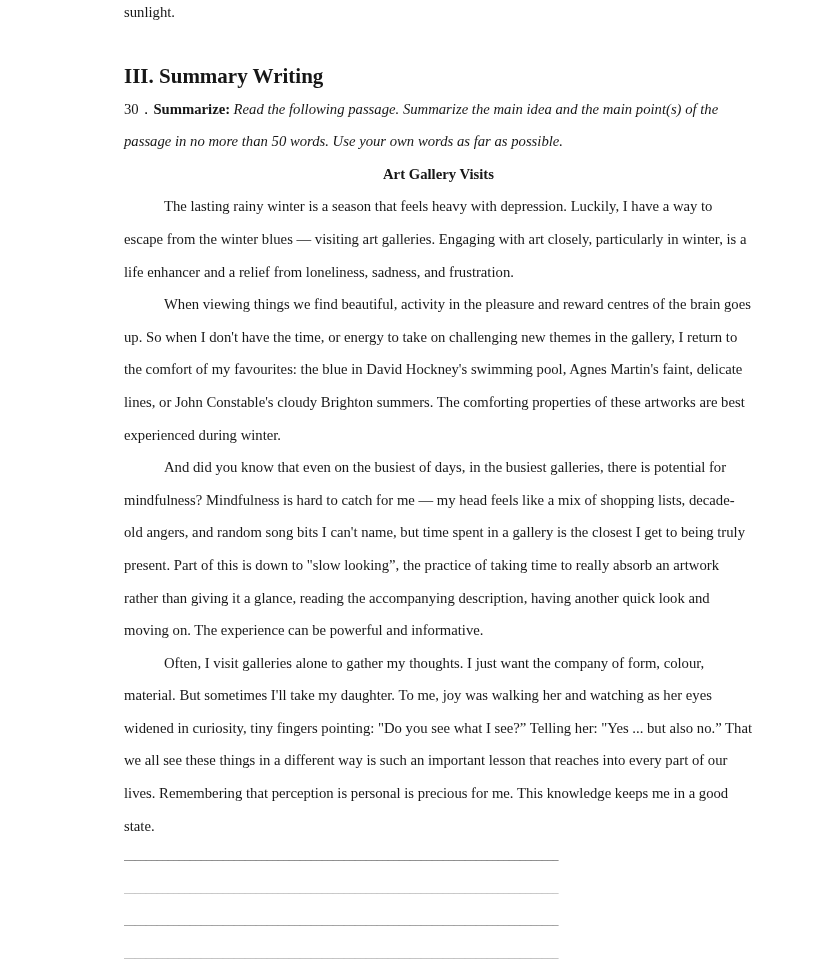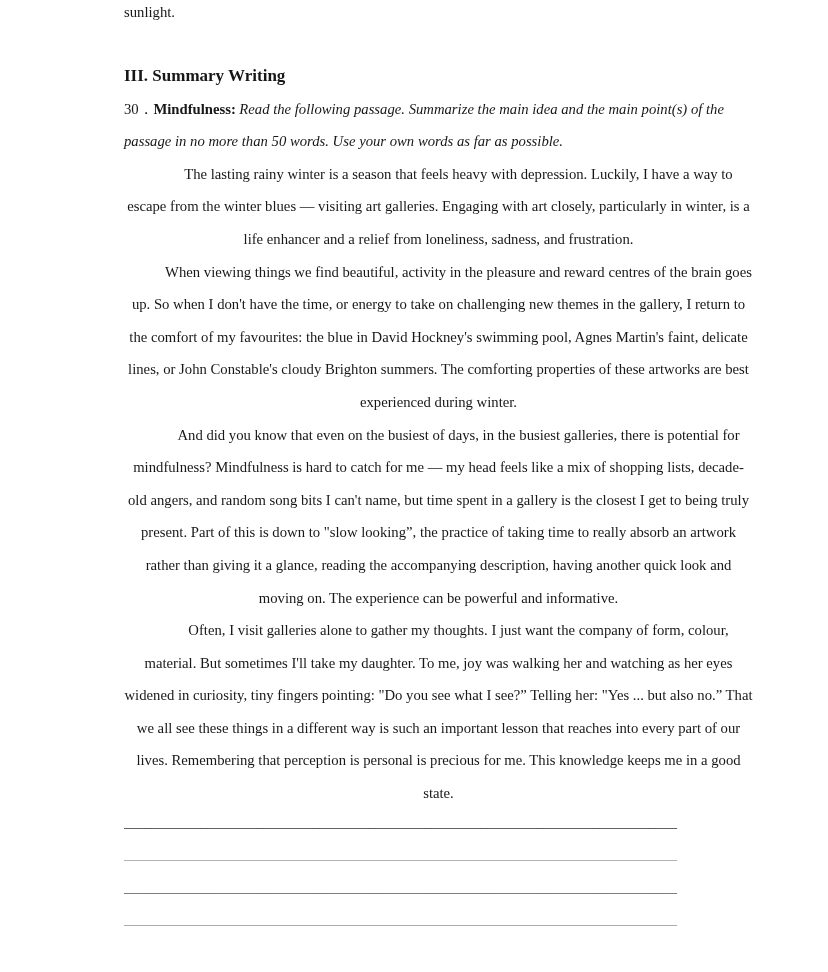--- a/index.html
+++ b/index.html
@@ -22,21 +22,21 @@
   .body-line, .para, .directions, .passage-title {
     font-size: 14.7px;
     line-height: 32.6px;
     margin: 0;
   }
   .leftover {
     margin-top: -4px;
   }
   .section-heading {
     font-family: "Liberation Serif", "DejaVu Serif", serif;
-    font-size: 17px;
+    font-size: 21px;
     line-height: 30px;
     font-weight: bold;
     margin: 32px 0 0 0;
   }
   .directions {
     margin-top: 2px;
   }
   .q-number {
     font-style: normal;
     font-weight: normal;
@@ -47,45 +47,46 @@
   .directions-text {
     font-style: italic;
     margin-left: 0.24em;
   }
   .passage-title {
     font-weight: bold;
     text-align: center;
   }
   .para {
     text-indent: 40px;
-    text-align: center;
+    text-align: left;
   }
   .answers {
     margin-top: -3px;
   }
   .answer-line {
-    font-size: 14px;
+    font-size: 11px;
     line-height: 32.6px;
     white-space: nowrap;
     overflow: hidden;
     width: 583px;
     letter-spacing: 0;
   }
 </style>
 </head>
 <body>
 
 <div class="page">
 
   <p class="body-line leftover">sunlight.</p>
 
   <h2 class="section-heading">III. Summary Writing</h2>
 
-  <p class="directions"><span class="q-number">30．</span><span class="directions-label">Mindfulness:</span><span class="directions-text">Read the following passage. Summarize the main idea and the main point(s) of the passage in no more than 50 words. Use your own words as far as possible.</span></p>
+  <p class="directions"><span class="q-number">30．</span><span class="directions-label">Summarize:</span><span class="directions-text">Read the following passage. Summarize the main idea and the main point(s) of the passage in no more than 50 words. Use your own words as far as possible.</span></p>
 
+  <p class="passage-title">Art Gallery Visits</p>
 
   <p class="para">The lasting rainy winter is a season that feels heavy with depression. Luckily, I have a way to escape from the winter blues — visiting art galleries. Engaging with art closely, particularly in winter, is a life enhancer and a relief from loneliness, sadness, and frustration.</p>
 
   <p class="para">When viewing things we find beautiful, activity in the pleasure and reward centres of the brain goes up. So when I don't have the time, or energy to take on challenging new themes in the gallery, I return to the comfort of my favourites: the blue in David Hockney's swimming pool, Agnes Martin's faint, delicate lines, or John Constable's cloudy Brighton summers. The comforting properties of these artworks are best experienced during winter.</p>
 
   <p class="para">And did you know that even on the busiest of days, in the busiest galleries, there is potential for mindfulness? Mindfulness is hard to catch for me — my head feels like a mix of shopping lists, decade-old angers, and random song bits I can't name, but time spent in a gallery is the closest I get to being truly present. Part of this is down to "slow looking”, the practice of taking time to really absorb an artwork rather than giving it a glance, reading the accompanying description, having another quick look and moving on. The experience can be powerful and informative.</p>
 
   <p class="para">Often, I visit galleries alone to gather my thoughts. I just want the company of form, colour, material. But sometimes I'll take my daughter. To me, joy was walking her and watching as her eyes widened in curiosity, tiny fingers pointing: "Do you see what I see?” Telling her: "Yes ... but also no.” That we all see these things in a different way is such an important lesson that reaches into every part of our lives. Remembering that perception is personal is precious for me. This knowledge keeps me in a good state.</p>
 
   <div class="answers">

